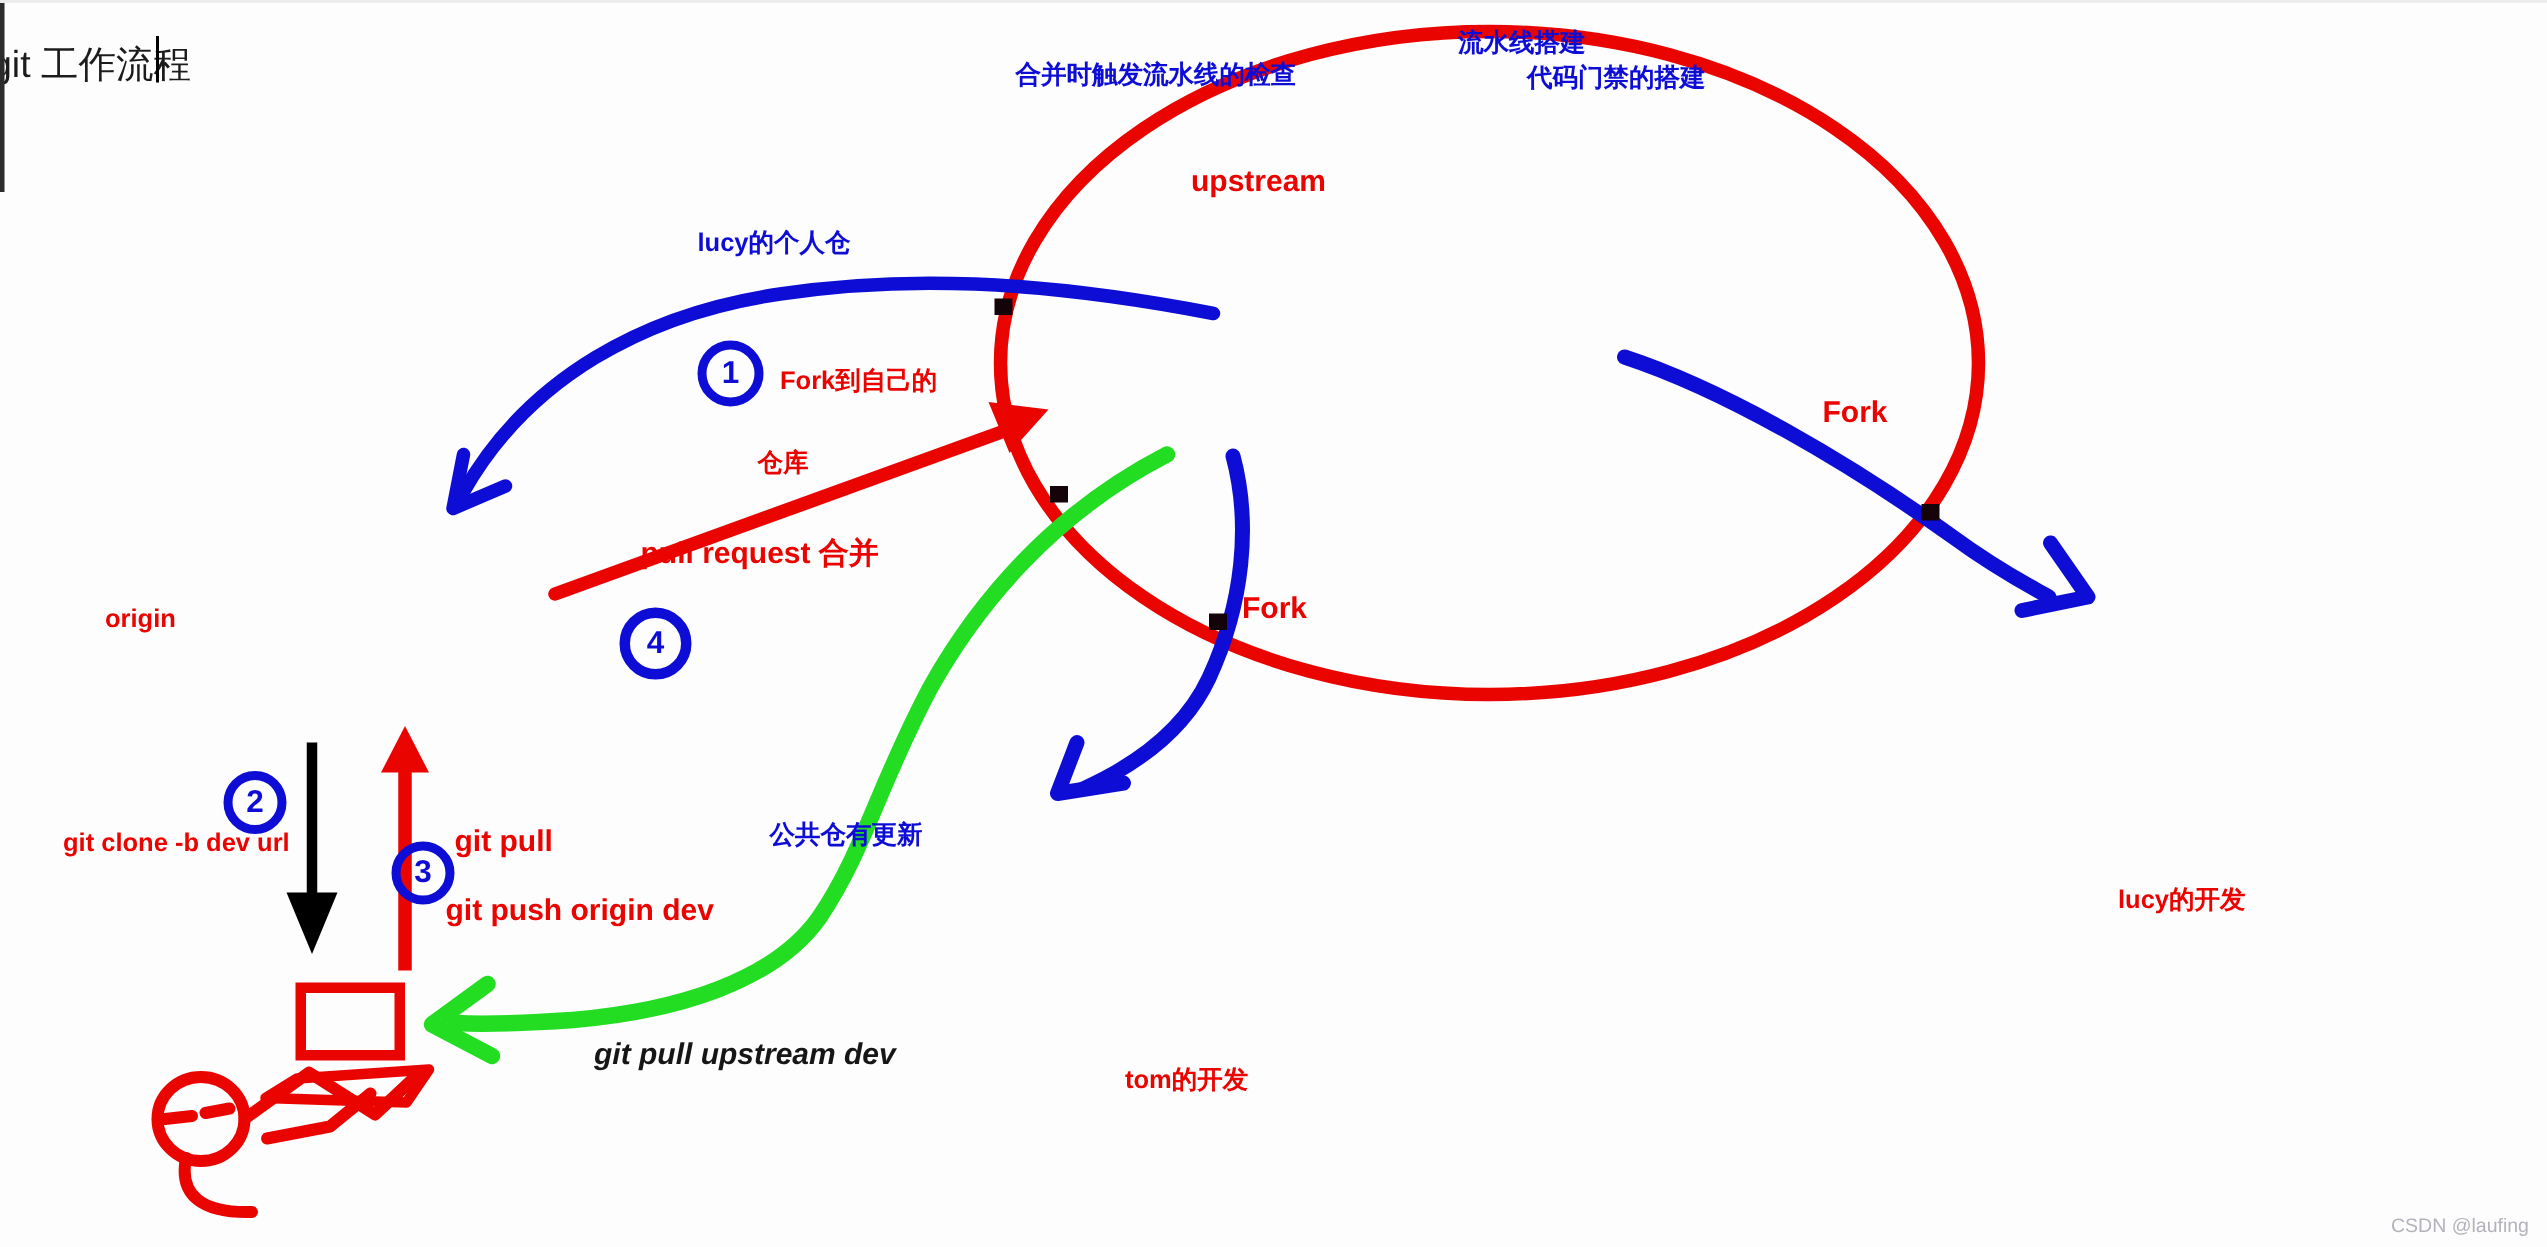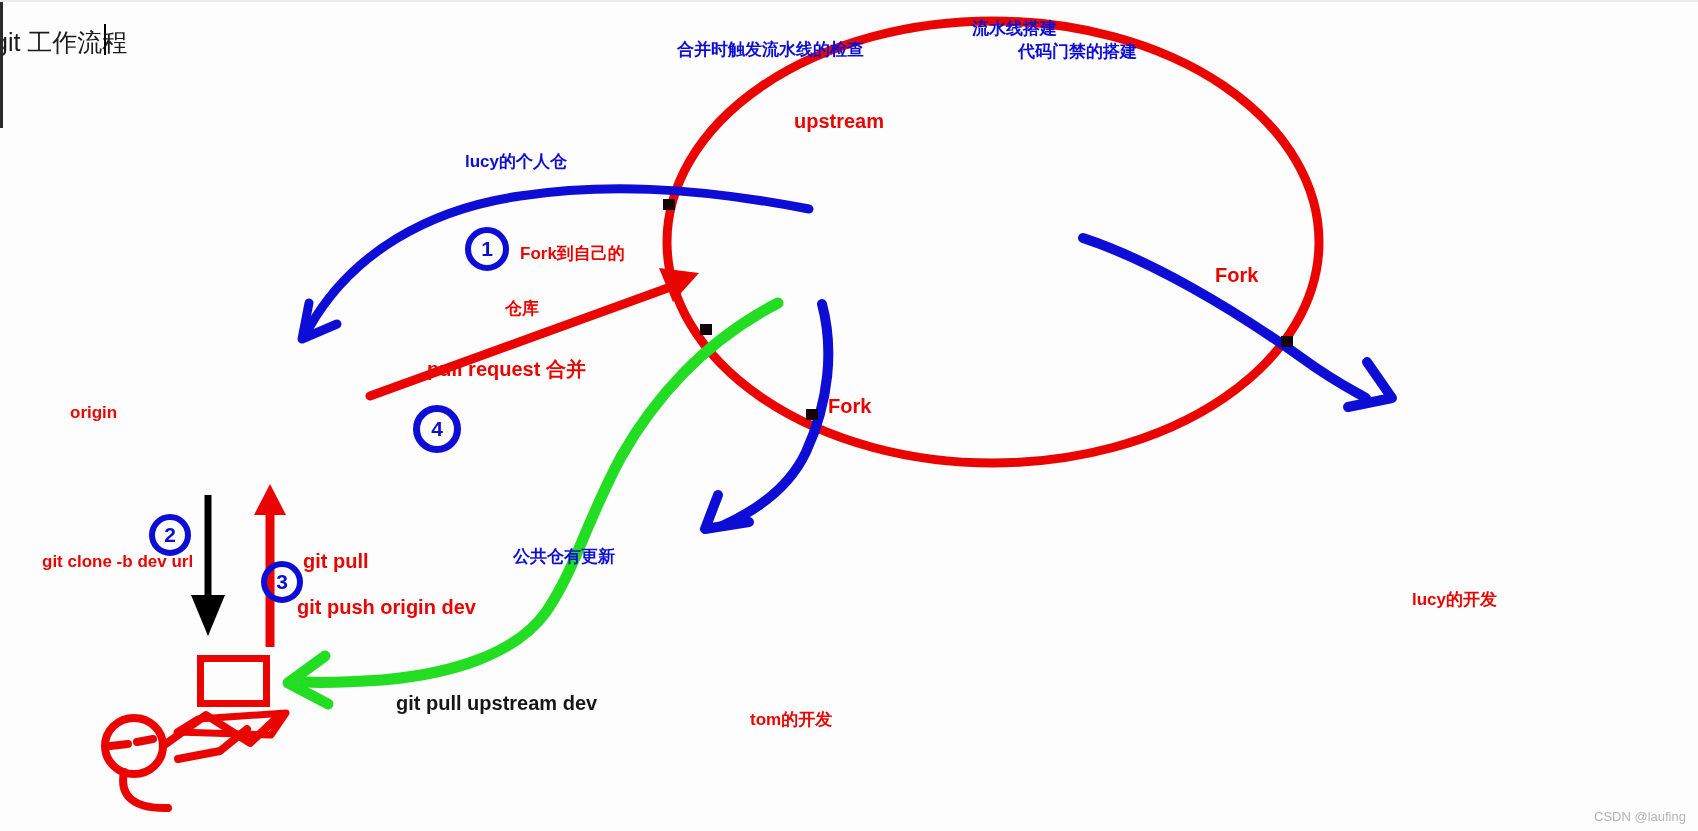--- a/index.html
+++ b/index.html
@@ -98,21 +98,21 @@
   <div class="lbl red f20" style="left:1215px;top:262px;">Fork</div>
   <div class="lbl red f20" style="left:828px;top:393px;">Fork</div>
   <div class="lbl red f21" style="left:70px;top:401px;">origin</div>
   <div class="lbl red f20" style="left:427px;top:356px;">pull request 合并</div>
   <div class="lbl red f21" style="left:42px;top:550px;">git clone -b dev url</div>
   <div class="lbl red f20" style="left:303px;top:548px;">git pull</div>
   <div class="lbl red f20" style="left:297px;top:594px;">git push origin dev</div>
   <div class="lbl red f21" style="left:750px;top:708px;">tom的开发</div>
   <div class="lbl red f21" style="left:1412px;top:588px;">lucy的开发</div>
 
-  <div class="lbl blk f20" style="left:396px;top:690px;">git pull upstream dev</div>
+  <div class="lbl blk f20" style="left:396px;top:690px;font-style:italic;">git pull upstream dev</div>
 
   <div class="circ" style="left:465px;top:225px;width:32px;height:32px;">
       <span>1</span>
     </div>
   <div class="circ" style="left:413px;top:403px;width:34px;height:34px;border-width:7px;">
       <span>4</span>
     </div>
   <div class="circ" style="left:149px;top:512px;width:30px;height:30px;">
       <span>2</span>
     </div>

